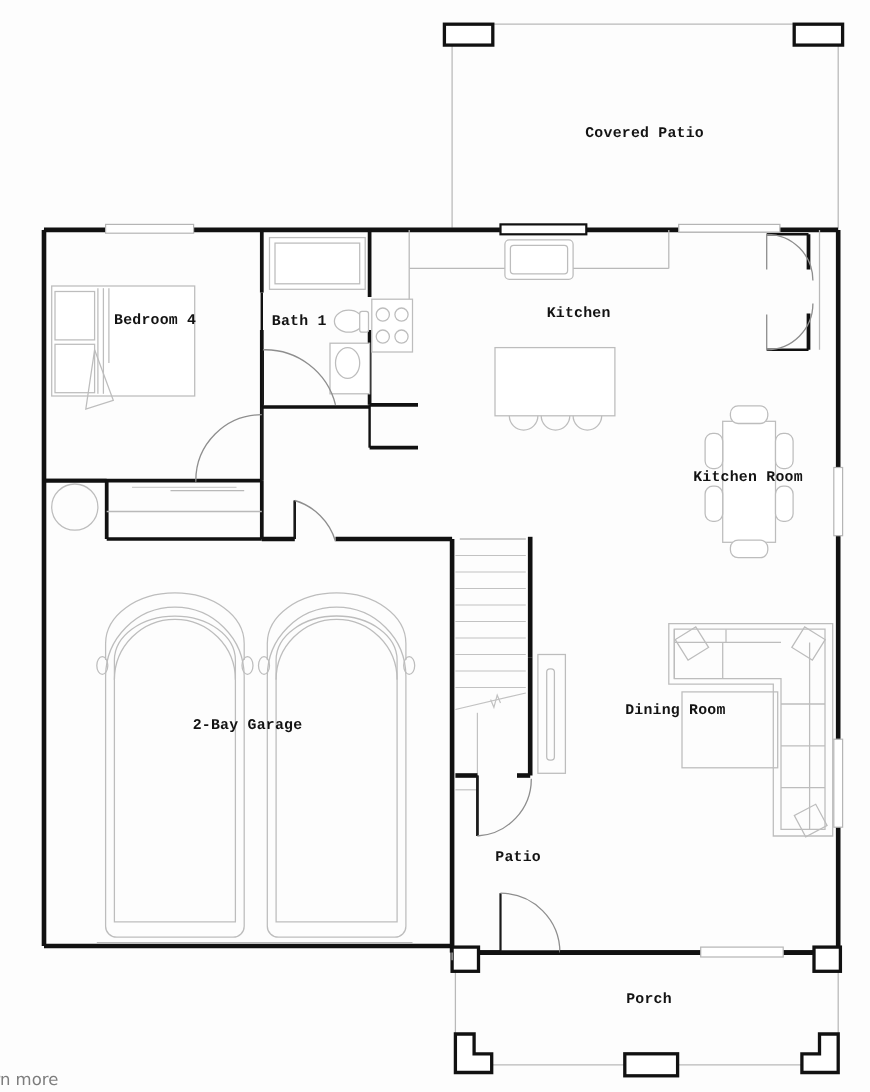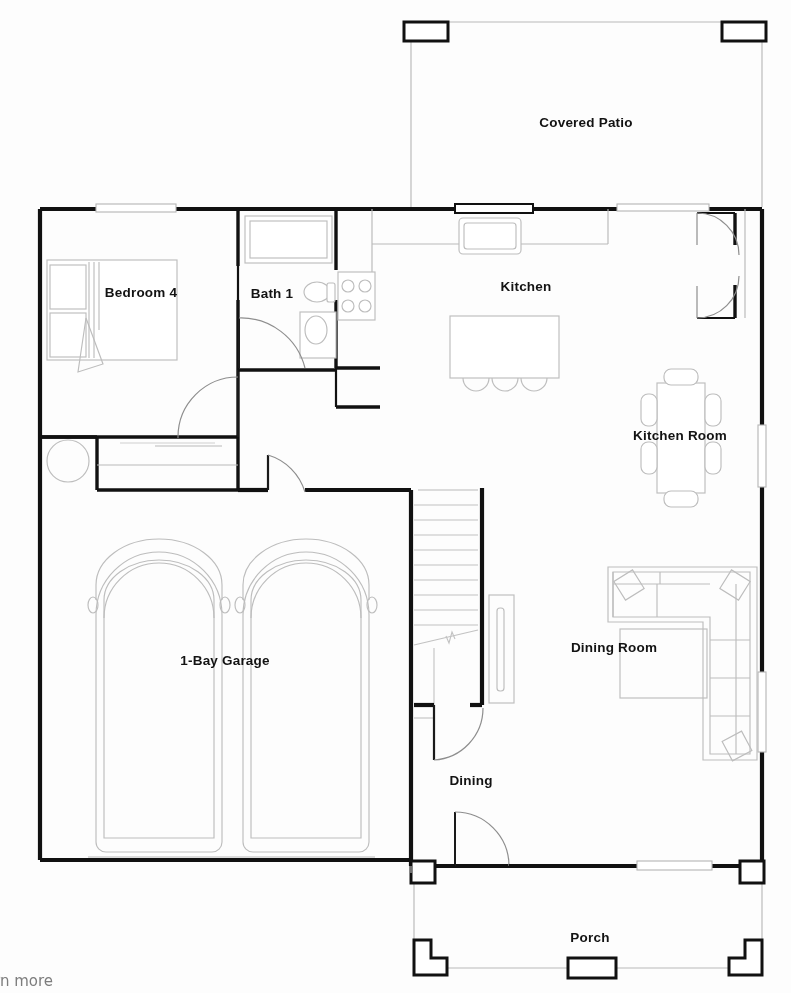--- a/index.html
+++ b/index.html
@@ -21,21 +21,21 @@
   #plan-svg {
     position: absolute;
     left: 0;
     top: 0;
     width: 791px;
     height: 993px;
     display: block;
   }
   .room-label {
     position: absolute;
-    font-family: Liberation Sans, sans-serif;
+    font-family: Liberation Mono, monospace;
     font-weight: 700;
     font-size: 13.5px;
     color: #131313;
     letter-spacing: 0.2px;
     white-space: nowrap;
     transform: translate(-50%, -50%);
     user-select: none;
   }
   .learn-more {
     position: absolute;
@@ -352,23 +352,23 @@
   <div class="room-label" style="left:586px; top:122px;">Covered Patio</div>
 
   <div class="room-label" style="left:141px; top:292px;">Bedroom 4</div>
 
   <div class="room-label" style="left:272px; top:293px;">Bath 1</div>
 
   <div class="room-label" style="left:487px; top:286px;margin-left:39px;">Kitchen</div>
 
   <div class="room-label" style="left:680px; top:435px;">Kitchen Room</div>
 
-  <div class="room-label" style="left:225px; top:660px;">1-Bay Garage</div>
+  <div class="room-label" style="left:225px; top:660px;">2-Bay Garage</div>
 
   <div class="room-label" style="left:614px; top:647px;">Dining Room</div>
 
-  <div class="room-label" style="left:471px; top:780px;">Dining</div>
-
-  <div class="room-label" style="left:590px; top:909px;margin-top:28px;">Porch</div>
+  <div class="room-label" style="left:471px; top:780px;">Patio</div>
+
+  <div class="room-label" style="left:590px; top:909px;">Porch</div>
 
   <div class="learn-more" style="left:-6px; top:972px;">rn more</div>
 
 </div>
 
 </body></html>

